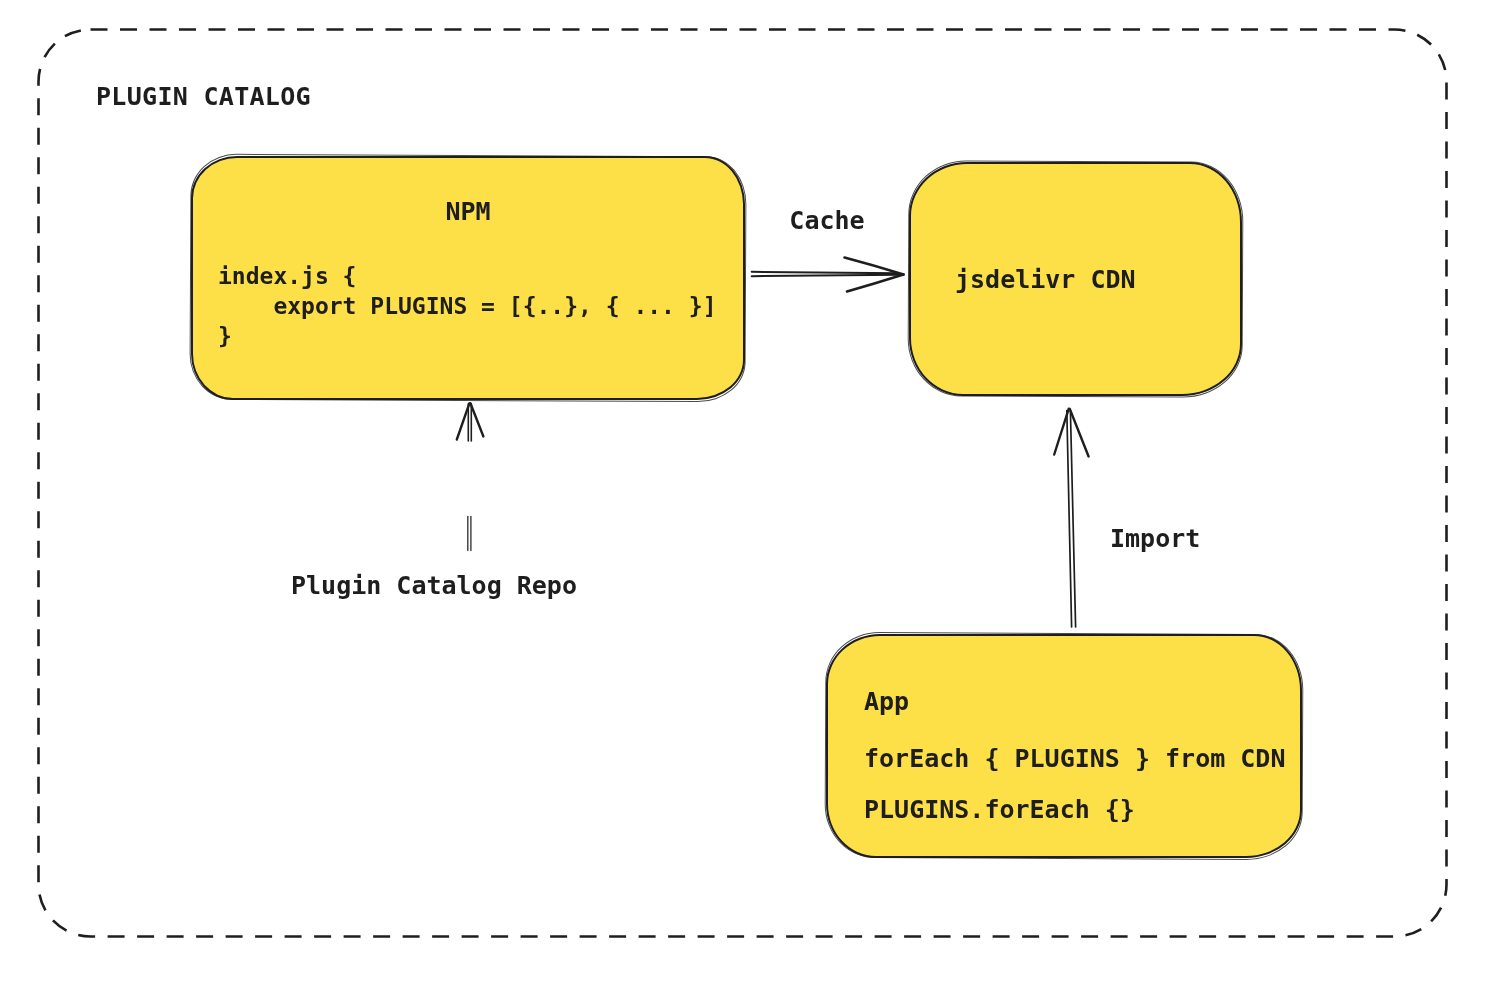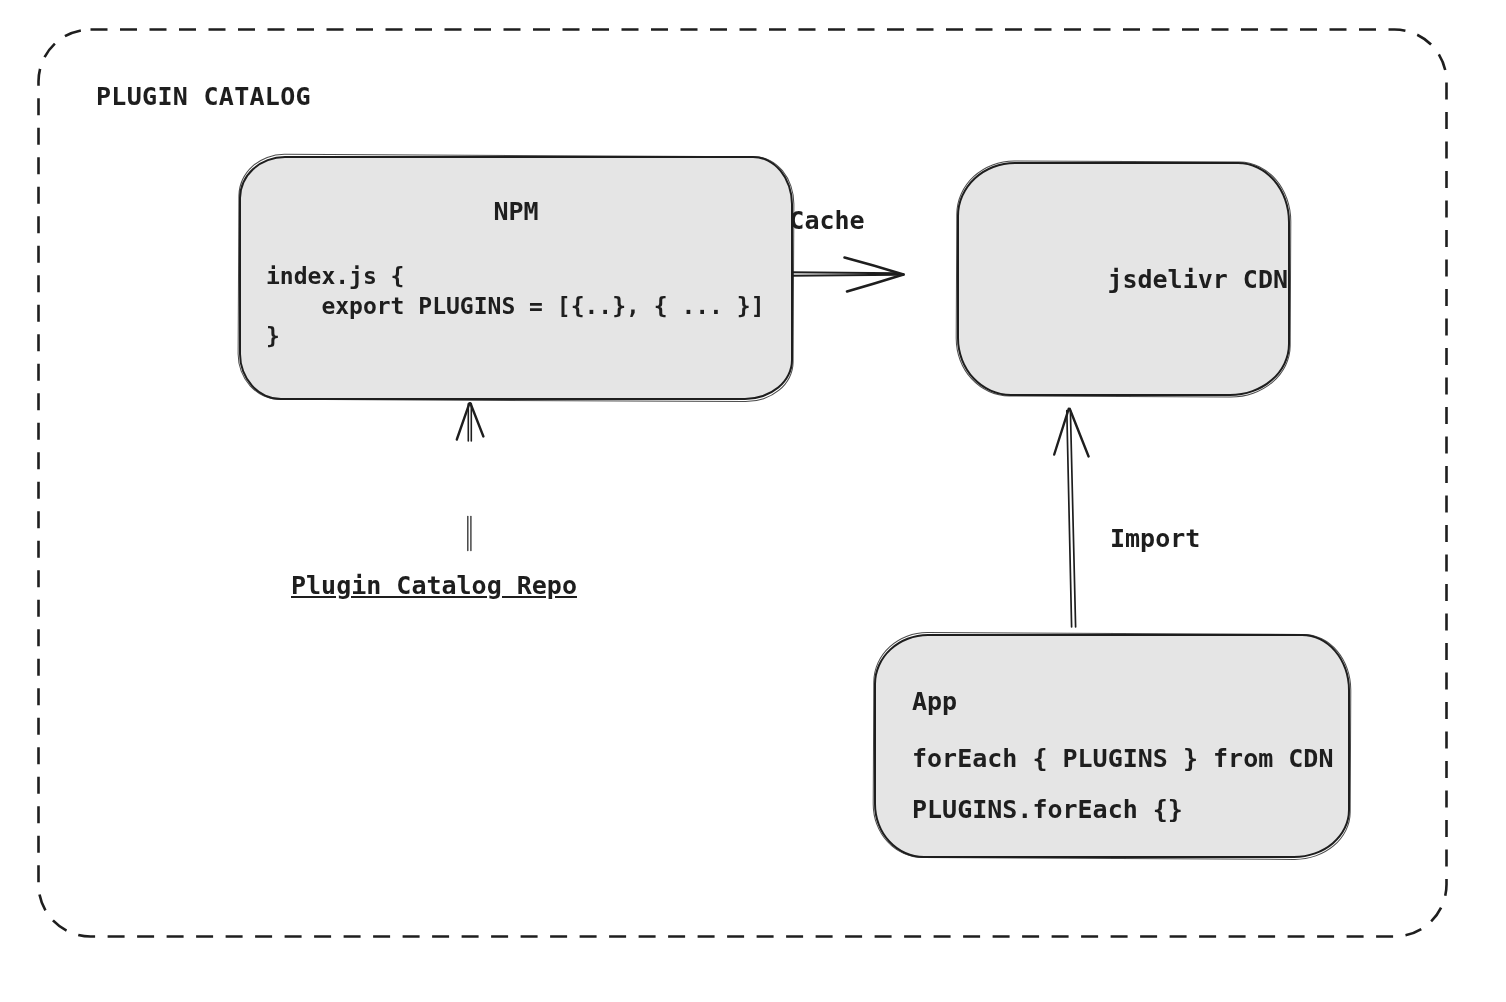--- a/index.html
+++ b/index.html
@@ -8,39 +8,38 @@
     font-family:"DejaVu Sans Mono","Liberation Mono",monospace;
     color:#1e1e1e;
     -webkit-font-smoothing:antialiased;
   }
   .stage{position:relative;width:1506px;height:1002px;overflow:hidden;background:#ffffff;}
   svg.layer{position:absolute;left:0;top:0;width:1506px;height:1002px;}
 
   .node{
     position:absolute;
     box-sizing:border-box;
-    background:#e5e5e5;
+    background:#fde047;
     border:2.2px solid #1e1e1e;
-    margin-left:48px;
   }
   
   .node::before{
     content:"";
     position:absolute;
     inset:-3px;
     border:1.3px solid rgba(30,30,30,.8);
     border-radius:inherit;
     transform:rotate(.28deg);
     pointer-events:none;
   }
   .node--npm{left:191px;top:156px;width:554px;height:244px;
     border-radius:46px 40px 48px 42px / 42px 48px 40px 46px;}
   .node--cdn{left:909px;top:162px;width:333px;height:234px;
     border-radius:58px 52px 60px 54px / 54px 60px 52px 58px;
-    display:flex;align-items:center;justify-content:flex-end;padding-left:44px;}
+    display:flex;align-items:center;justify-content:flex-start;padding-left:44px;}
   .node--repo{left:218px;top:625px;width:486px;height:260px;
     border-radius:52px 46px 54px 48px / 48px 54px 46px 52px;}
   .node--app{left:826px;top:634px;width:476px;height:224px;
     border-radius:54px 48px 56px 50px / 50px 56px 48px 54px;}
 
   .txt{position:absolute;font-weight:bold;white-space:pre;}
   .fs25{font-size:25px;line-height:31px;}
   .fs23{font-size:23px;line-height:30px;}
 
   .page-title{left:96px;top:82px;font-size:25px;letter-spacing:.3px;}
@@ -51,21 +50,21 @@
   .cdn-label{position:static;font-weight:bold;font-size:25px;}
 
   .repo-files{left:8px;top:79px;}
 
   .app-title{left:36px;top:50px;}
   .app-line1{left:36px;top:107px;}
   .app-line2{left:36px;top:158px;}
 
   .cache-label{left:752px;top:205px;width:150px;text-align:center;}
   .build-label{left:340px;top:447px;width:260px;text-align:center;line-height:33px;}
-  .repo-title{left:291px;top:570px;text-decoration:underline;}
+  .repo-title{left:291px;top:570px;}
   .import-label{left:1110px;top:523px;}
 </style>
 </head>
 <body>
 
 <div class="stage">
 
   <svg class="layer" viewBox="0 0 1506 1002" fill="none">
 
     <rect x="38.5" y="29.5" width="1408" height="907" rx="52" ry="52" stroke="#1e1e1e" stroke-width="2.6" stroke-dasharray="17 12.5"></rect>

